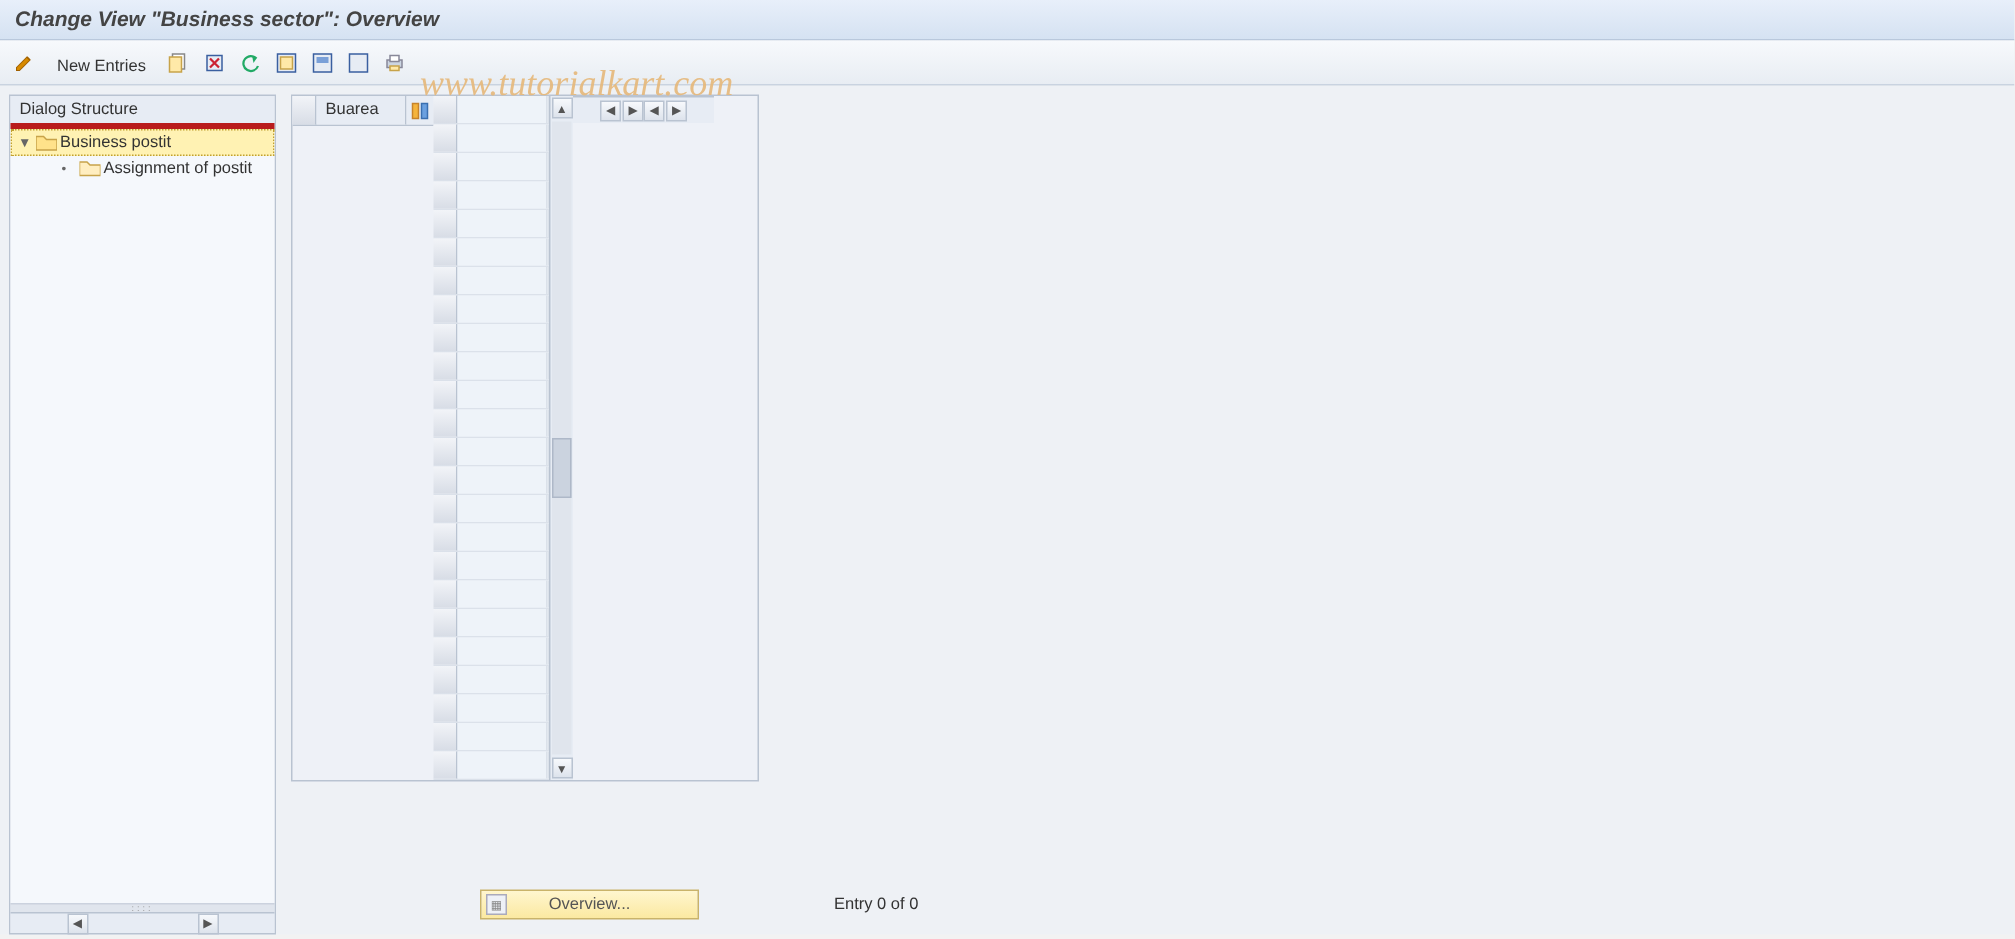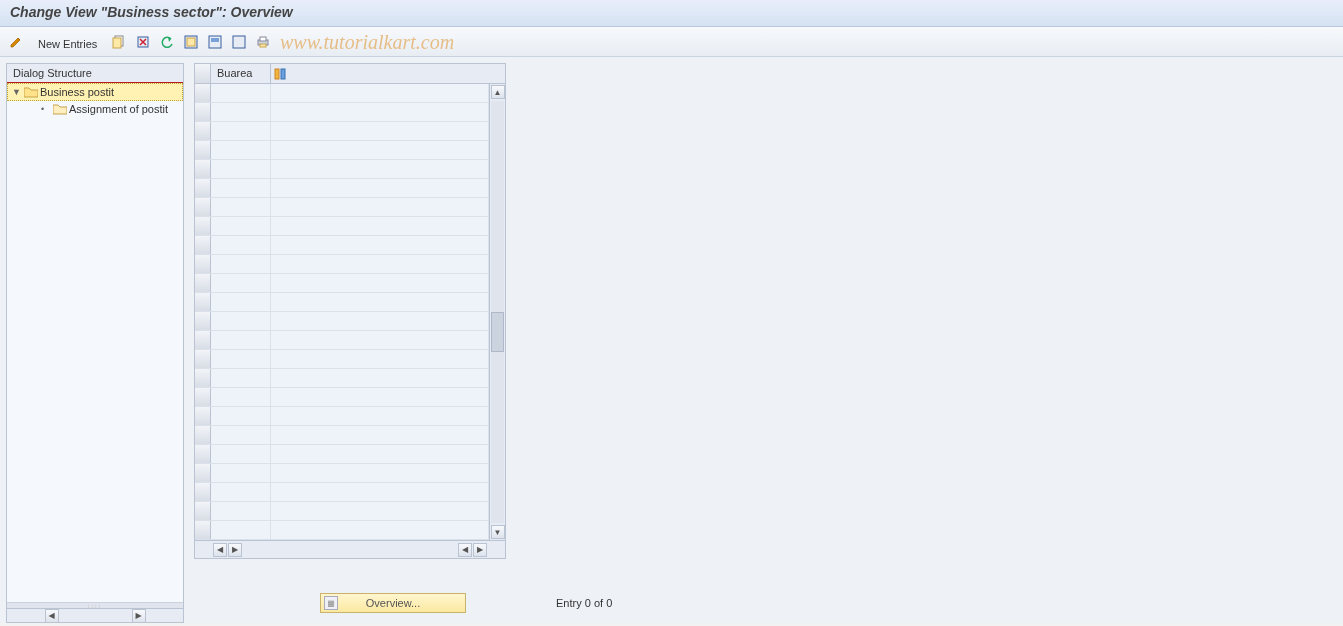--- a/index.html
+++ b/index.html
@@ -39,22 +39,22 @@
     border-radius: 2px;
   }
   .toolbar .text-btn {
     padding: 2px 8px;
     cursor: pointer;
     color: #333;
   }
   .watermark {
     position: absolute;
     left: 280px;
-    top: 4px;
-    font-size: 20px;
+    top: 16px;
+    font-size: 24px;
     font-style: italic;
     color: #e6b87a;
     opacity: 0.9;
     font-family: Georgia, serif;
     pointer-events: none;
   }
   .content {
     display: flex;
     align-items: flex-start;
     background: #eef1f5;
@@ -64,21 +64,21 @@
   .tree-panel {
     width: 178px;
     height: 560px;
     border: 1px solid #b9c3d1;
     background: #eef1f7;
     display: flex;
     flex-direction: column;
     position: relative;
   }
   .tree-header {
-    border-bottom: 1px solid #b91c1c;
+    border-bottom: 4px solid #b91c1c;
     background: #e7ecf4;
     padding: 3px 6px;
     font-weight: normal;
     color: #333;
   }
   .tree-body {
     flex: 1;
     background: #f5f8fc;
     overflow: hidden;
   }
@@ -109,21 +109,21 @@
     color: #999;
     font-size: 6px;
     letter-spacing: 2px;
   }
   .table-panel {
     margin-left: 10px;
     width: 312px;
     border: 1px solid #b9c3d1;
     background: #eef1f7;
     display: flex;
-    flex-direction: column;
+    flex-direction: row;
   }
   .table-header-row {
     display: flex;
     border-bottom: 1px solid #b9c3d1;
     background: #e7ecf4;
     height: 20px;
   }
   .sel-col, .sel-cell {
     width: 16px;
     background: linear-gradient(#f2f4f8,#d8dde6);

